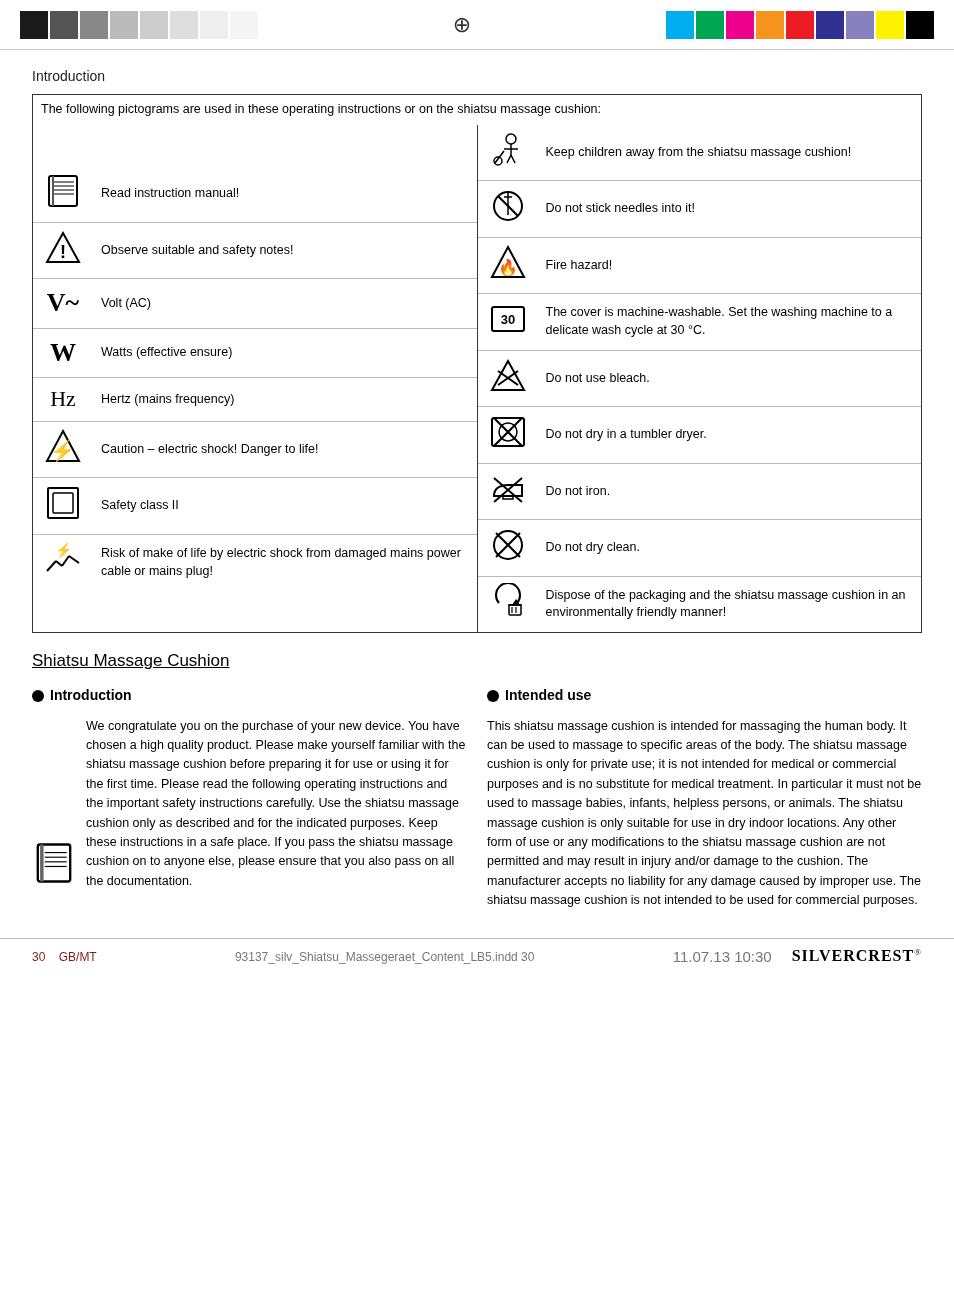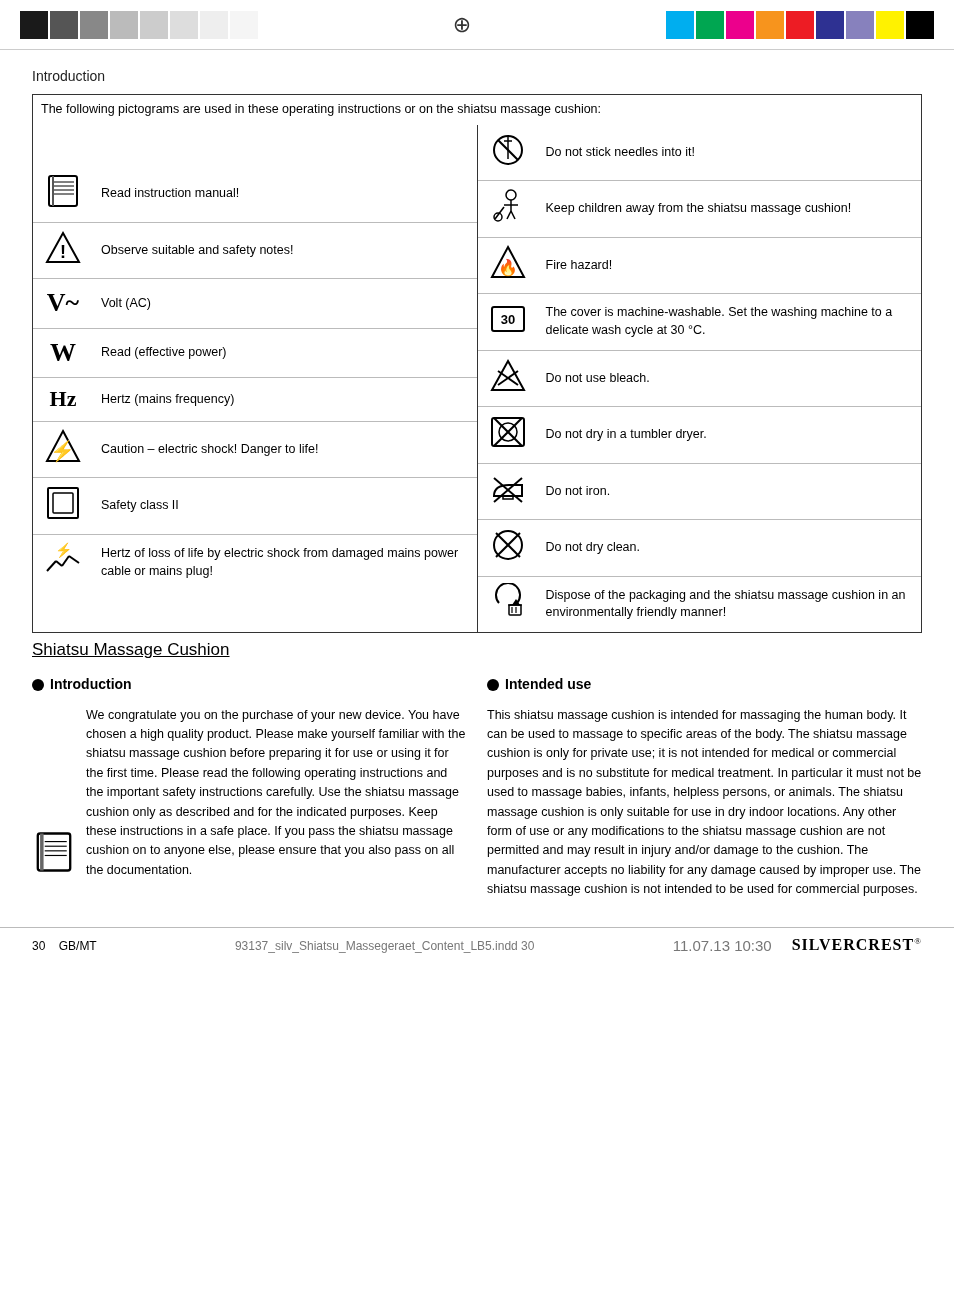--- a/index.html
+++ b/index.html
@@ -54,21 +54,21 @@
       font-weight: normal;
       margin-bottom: 10px;
       color: #222;
     }
 
     
     .pictogram-table {
       width: 100%;
       border: 1.5px solid #333;
       border-collapse: collapse;
-      margin-bottom: 7px;
+      margin-bottom: 18px;
     }
     .pictogram-table tr td {
       padding: 6px 8px;
       vertical-align: middle;
       font-size: 12.5px;
       line-height: 1.4;
     }
     .pictogram-table .left-col {
       width: 50%;
       border-right: 1.5px solid #333;
@@ -137,21 +137,21 @@
     .page-footer {
       display: flex;
       justify-content: space-between;
       align-items: center;
       padding: 8px 32px;
       border-top: 1px solid #bbb;
       margin-top: 10px;
     }
     .footer-left {
       font-size: 12px;
-      color: #000000;
+      color: #7f1d1d;
     }
     .footer-center {
       font-size: 12px;
       color: #777;
     }
     .footer-right {
       font-size: 15px;
       color: #777;
     }
     .silvercrest-logo {
@@ -164,21 +164,21 @@
       font-size: 9px;
       font-weight: normal;
     }
     .icon-text-large {
       font-size: 26px;
       font-weight: bold;
       font-family: 'Times New Roman', serif;
     }
     .icon-text-hz {
       font-size: 22px;
-      font-weight: bold;
+      font-weight: normal;
       font-family: 'Times New Roman', serif;
       text-align: right;
     }
 
     
     .intro-with-icon {
       display: flex;
       align-items: flex-end;
       gap: 10px;
       margin-bottom: 8px;
@@ -264,21 +264,21 @@
                 <td class="icon-td">
                   <span class="icon-text-large">V~</span>
                 </td>
                 <td>Volt (AC)</td>
               </tr>
 
               <tr>
                 <td class="icon-td">
                   <span class="icon-text-large">W</span>
                 </td>
-                <td>Read (effective power)</td>
+                <td>Watts (effective ensure)</td>
               </tr>
 
               <tr>
                 <td class="icon-td">
                   <span class="icon-text-hz">Hz</span>
                 </td>
                 <td>Hertz (mains frequency)</td>
               </tr>
 
 
@@ -305,54 +305,54 @@
               <tr>
                 <td class="icon-td">
                   <svg width="38" height="38" viewBox="0 0 38 38">
                     <line x1="3" y1="30" x2="12" y2="20" stroke="#000" stroke-width="2"></line>
                     <line x1="12" y1="20" x2="18" y2="25" stroke="#000" stroke-width="2"></line>
                     <line x1="18" y1="25" x2="25" y2="15" stroke="#000" stroke-width="2"></line>
                     <line x1="25" y1="15" x2="35" y2="22" stroke="#000" stroke-width="2"></line>
                     <text x="20" y="14" text-anchor="middle" font-size="14" font-weight="bold">⚡</text>
                   </svg>
                 </td>
-                <td>Hertz of loss of life by electric shock from damaged mains power cable or mains plug!</td>
+                <td>Risk of make of life by electric shock from damaged mains power cable or mains plug!</td>
               </tr>
             </tbody>
           </table>
         </td>
         <td style="padding:0; width:50%">
           <table class="half-table">
             <tbody>
-
-              <tr>
-                <td class="icon-td">
-                  <svg width="38" height="38" viewBox="0 0 38 38">
-                    <circle cx="19" cy="19" r="14" fill="none" stroke="#000" stroke-width="2"></circle>
-                    <line x1="9" y1="9" x2="29" y2="29" stroke="#000" stroke-width="2"></line>
-                    <line x1="19" y1="6" x2="19" y2="28" stroke="#000" stroke-width="1.5"></line>
-                    <line x1="15" y1="10" x2="23" y2="10" stroke="#000" stroke-width="1.5"></line>
-                  </svg>
-                </td>
-                <td>Do not stick needles into it!</td>
-              </tr>
 
               <tr>
                 <td class="icon-td">
                   <svg width="38" height="38" viewBox="0 0 38 38">
                     <circle cx="22" cy="8" r="5" fill="none" stroke="#000" stroke-width="1.5"></circle>
                     <line x1="22" y1="13" x2="22" y2="24" stroke="#000" stroke-width="1.5"></line>
                     <line x1="22" y1="24" x2="18" y2="32" stroke="#000" stroke-width="1.5"></line>
                     <line x1="22" y1="24" x2="26" y2="32" stroke="#000" stroke-width="1.5"></line>
                     <line x1="15" y1="18" x2="29" y2="18" stroke="#000" stroke-width="1.5"></line>
                     <line x1="6" y1="32" x2="15" y2="20" stroke="#000" stroke-width="1.5"></line>
                     <circle cx="9" cy="30" r="4" fill="none" stroke="#000" stroke-width="1.5"></circle>
                   </svg>
                 </td>
                 <td>Keep children away from the shiatsu massage cushion!</td>
+              </tr>
+
+              <tr>
+                <td class="icon-td">
+                  <svg width="38" height="38" viewBox="0 0 38 38">
+                    <circle cx="19" cy="19" r="14" fill="none" stroke="#000" stroke-width="2"></circle>
+                    <line x1="9" y1="9" x2="29" y2="29" stroke="#000" stroke-width="2"></line>
+                    <line x1="19" y1="6" x2="19" y2="28" stroke="#000" stroke-width="1.5"></line>
+                    <line x1="15" y1="10" x2="23" y2="10" stroke="#000" stroke-width="1.5"></line>
+                  </svg>
+                </td>
+                <td>Do not stick needles into it!</td>
               </tr>
 
               <tr>
                 <td class="icon-td">
                   <svg width="38" height="38" viewBox="0 0 38 38">
                     <polygon points="19,3 35,33 3,33" fill="none" stroke="#000" stroke-width="2"></polygon>
                     <text x="19" y="29" text-anchor="middle" font-size="16" font-family="Arial">🔥</text>
                   </svg>
                 </td>
                 <td>Fire hazard!</td>

